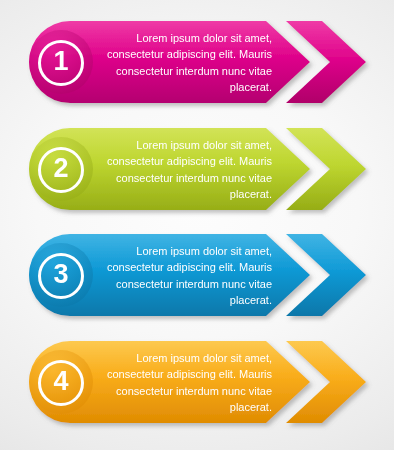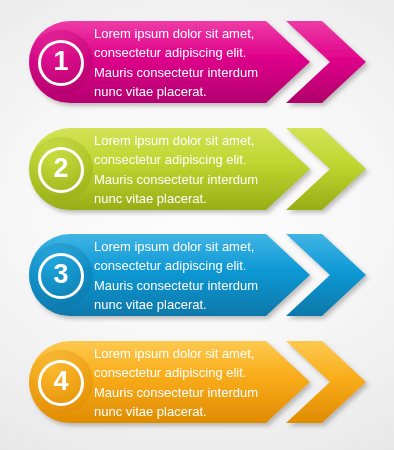--- a/index.html
+++ b/index.html
@@ -80,23 +80,23 @@
     font-weight: bold;
     line-height: 1;
     font-family: "Liberation Sans", sans-serif;
     letter-spacing: 0px;
     transform: translateY(-1px);
   }
 
   .band-text {
     flex: 1 1 auto;
     color: #ffffff;
-    font-size: 13px;
+    font-size: 11px;
     line-height: 1.47;
-    text-align: left;
+    text-align: right;
     padding-right: 6px;
     font-family: "Liberation Sans", sans-serif;
   }
 
   
   #step-1 { top: 14px; }
   #step-2 { top: 121px; }
   #step-3 { top: 227px; }
   #step-4 { top: 334px; }
 </style>

